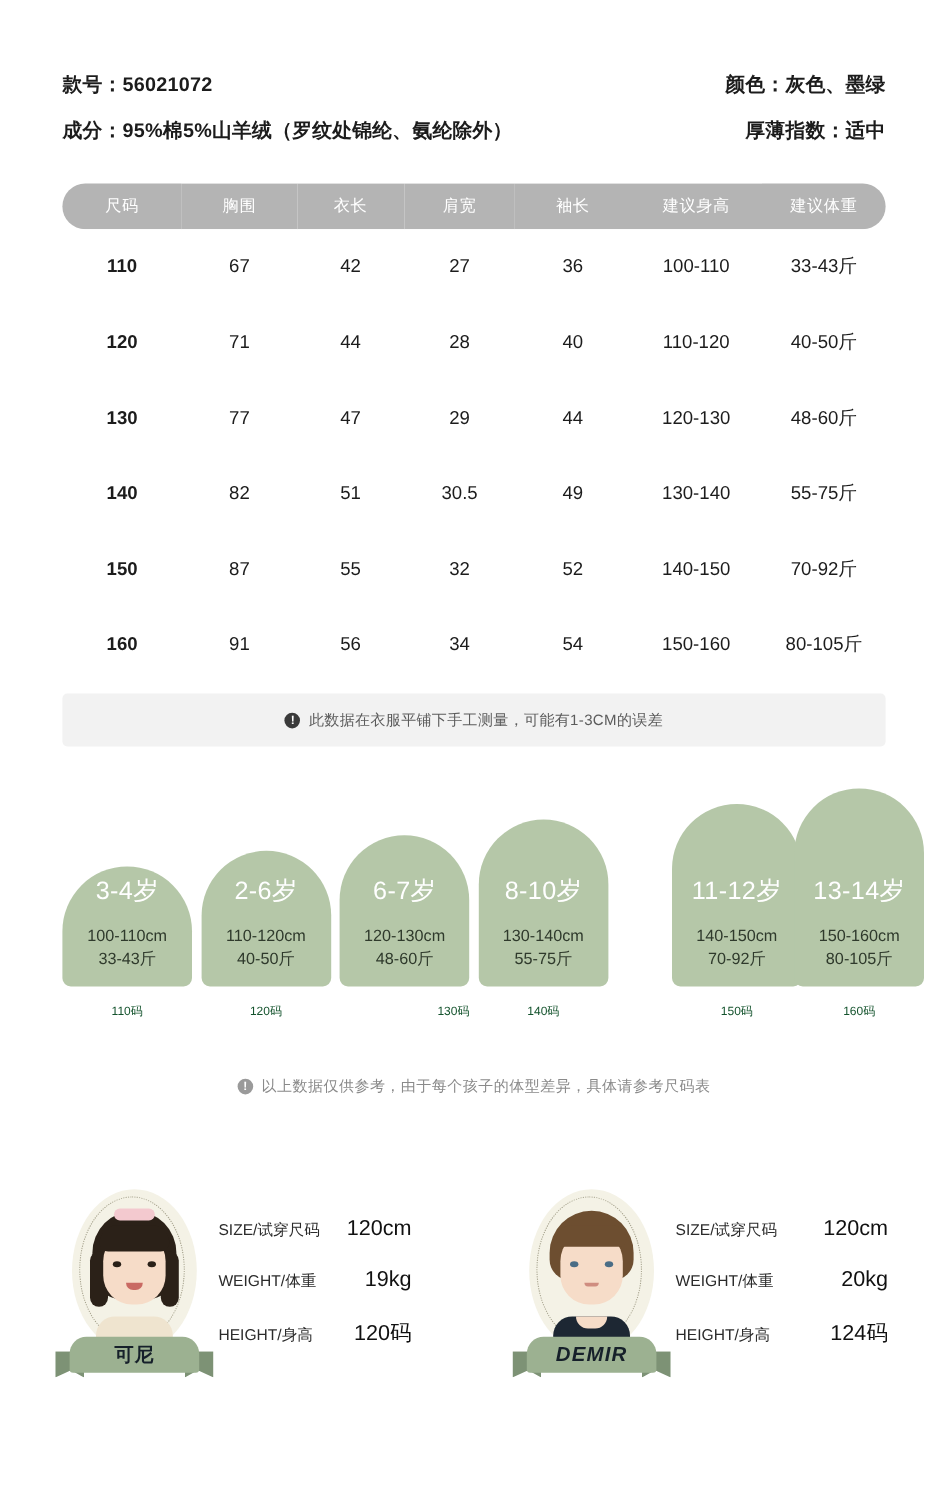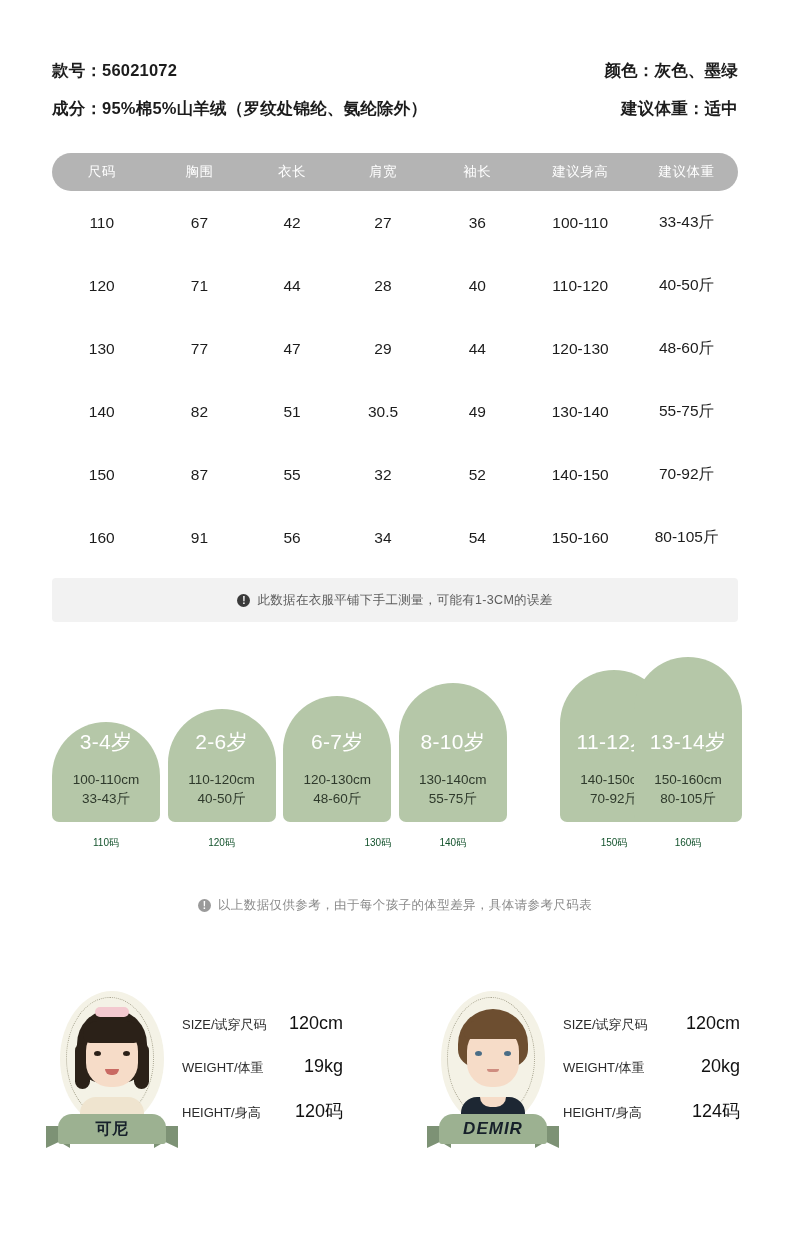--- a/index.html
+++ b/index.html
@@ -69,21 +69,21 @@
     border-bottom-right-radius: 19px;
   }
   .size-table tbody td {
     height: 63px;
     text-align: center;
     font-size: 15.5px;
     color: #1c1c1c;
     padding: 0;
     background: #ffffff;
   }
-  .col-0 { width: 14.5%; }
+  .col-0 { width: 14.5%; font-weight: bold; }
   .col-1 { width: 14%; }
   .col-2 { width: 13%; }
   .col-3 { width: 13.5%; }
   .col-4 { width: 14%; }
   .col-5 { width: 16%; }
   .col-6 { width: 15%; }
 
   
   .note-bar {
     position: absolute;
@@ -374,21 +374,21 @@
 </head>
 <body>
 
 <div class="meta">
   <div class="meta-row">
     <span class="meta-left">款号：56021072</span>
     <span class="meta-right">颜色：灰色、墨绿</span>
   </div>
   <div class="meta-row">
     <span class="meta-left">成分：95%棉5%山羊绒（罗纹处锦纶、氨纶除外）</span>
-    <span class="meta-right">建议体重：适中</span>
+    <span class="meta-right">厚薄指数：适中</span>
   </div>
 </div>
 
 <div class="table-wrap">
   <table class="size-table">
     <thead>
       <tr id="thead-row">
           <th class="col-0">尺码</th>
           <th class="col-1">胸围</th>
           <th class="col-2">衣长</th>
@@ -496,21 +496,21 @@
       <div class="arch-code">140码</div>
     </div>
     <div class="arch-col" style="left: 485px; margin-left: 23px;">
       <div class="arch" style="height: 152px;">
         <div class="arch-age">11-12岁</div>
         <div class="arch-h">140-150cm</div>
         <div class="arch-w">70-92斤</div>
       </div>
       <div class="arch-code">150码</div>
     </div>
-    <div class="arch-col" style="left: 582px;">
+    <div class="arch-col" style="left: 610px;">
       <div class="arch" style="height: 165px;">
         <div class="arch-age">13-14岁</div>
         <div class="arch-h">150-160cm</div>
         <div class="arch-w">80-105斤</div>
       </div>
       <div class="arch-code">160码</div>
     </div>
   </div>
 
 <div class="note-line">

